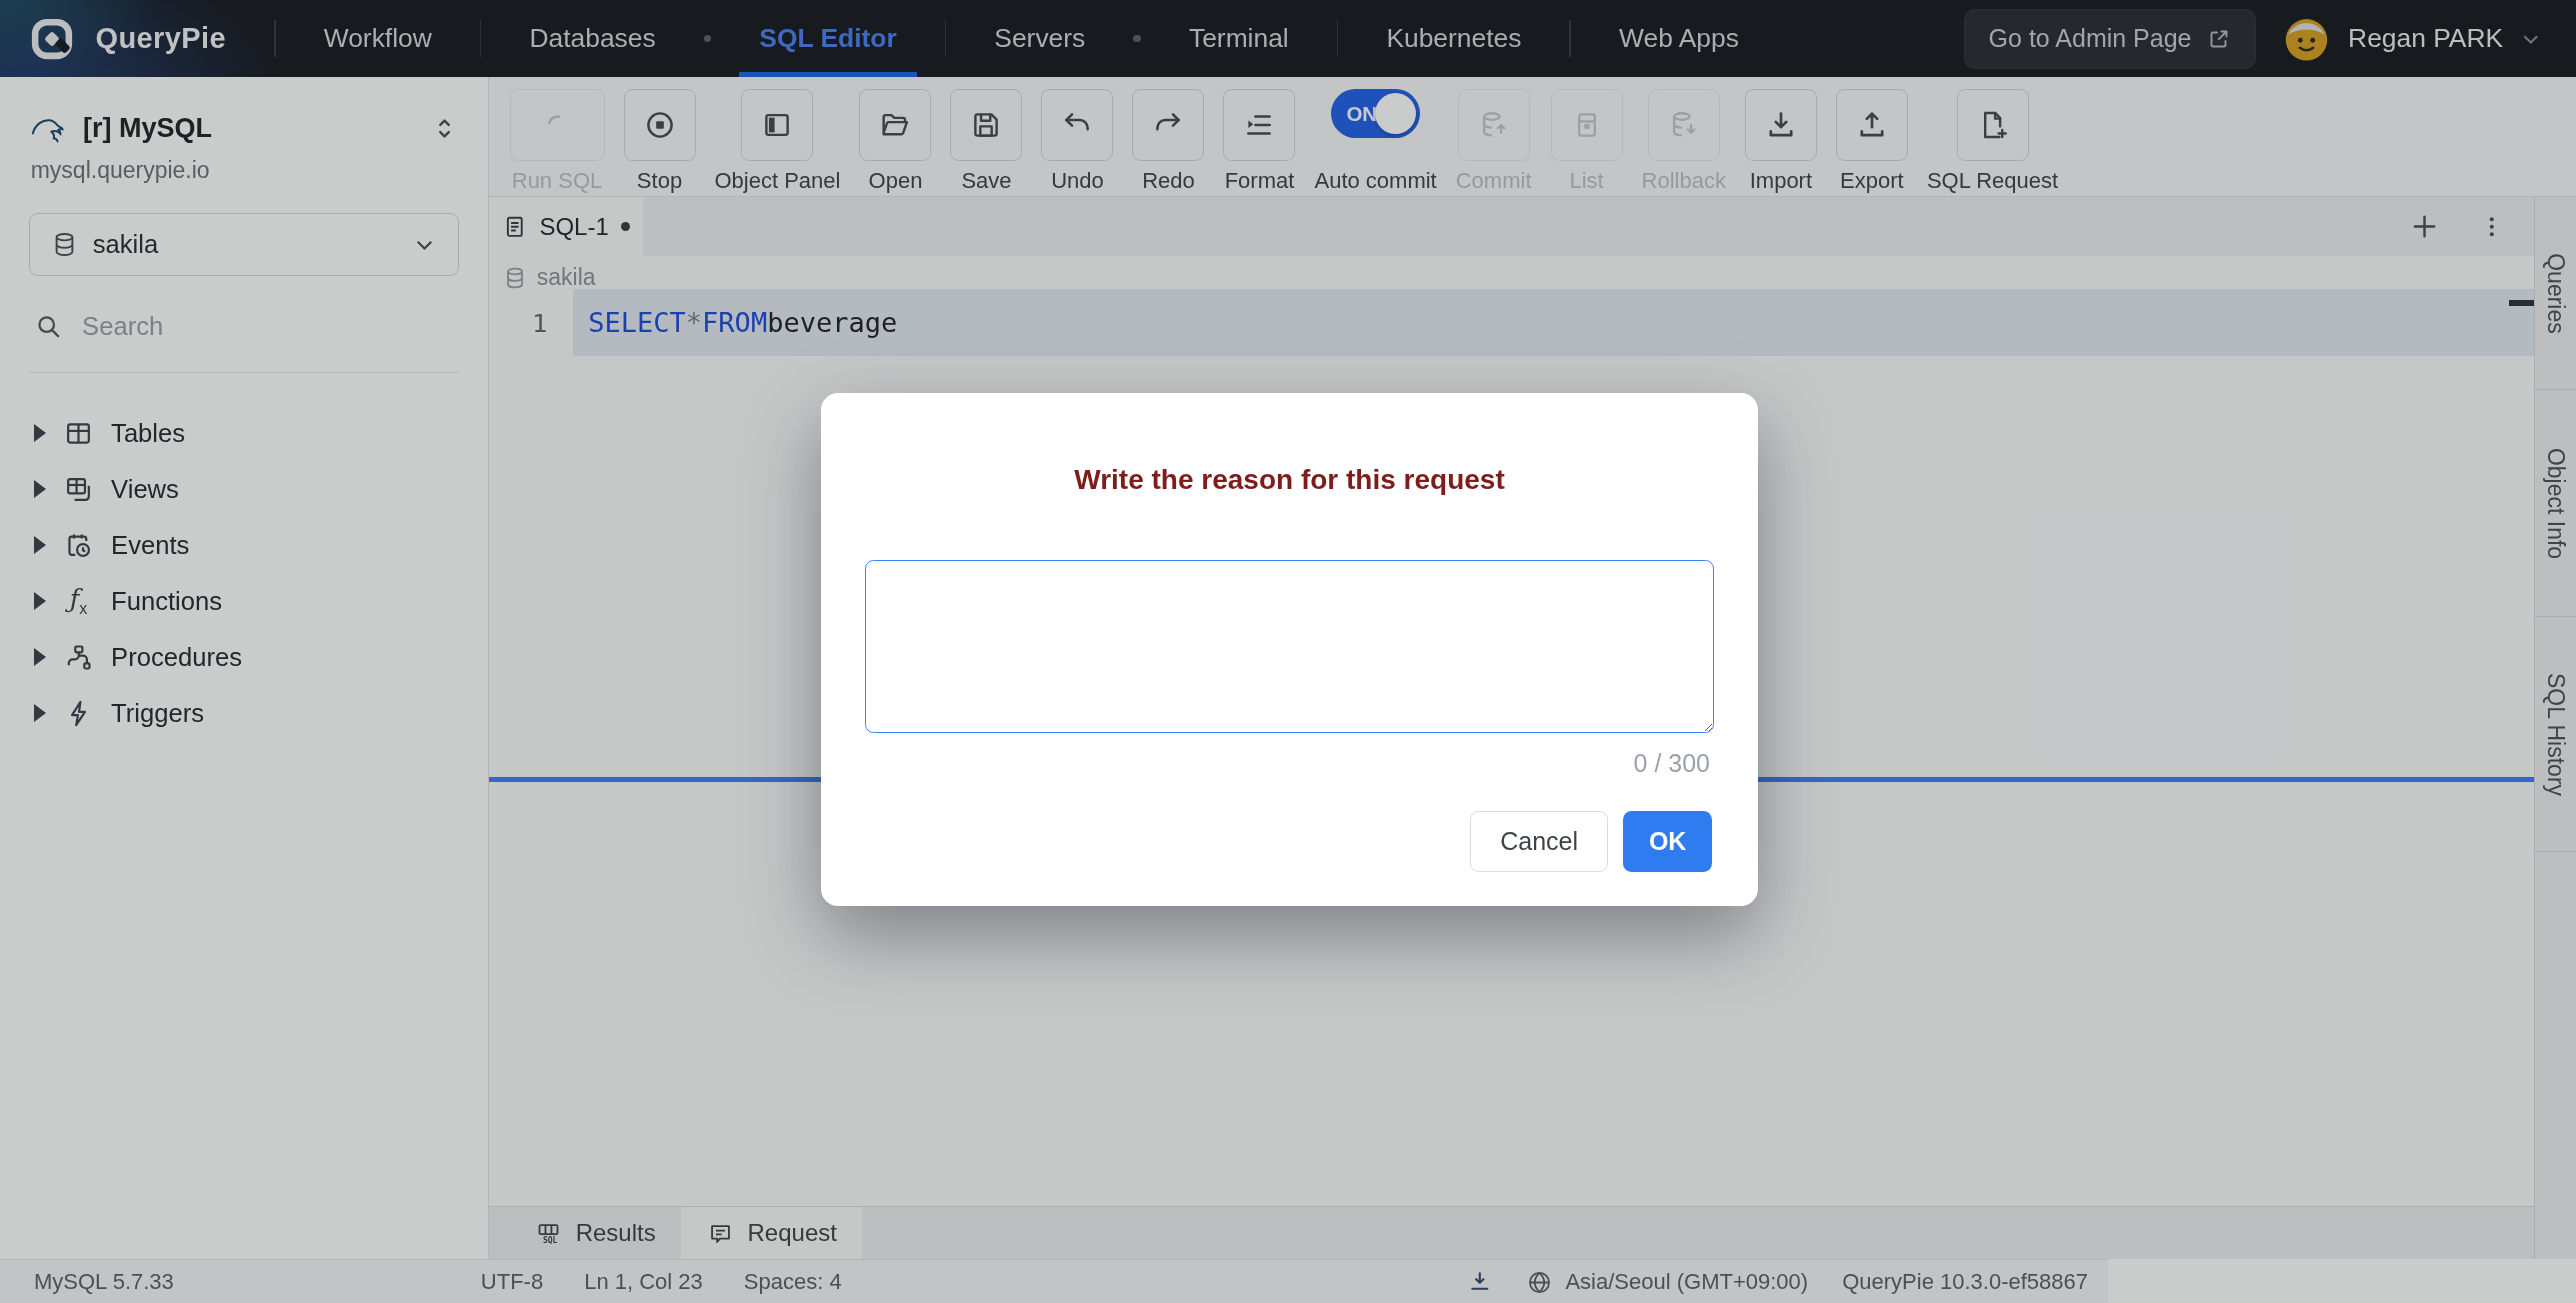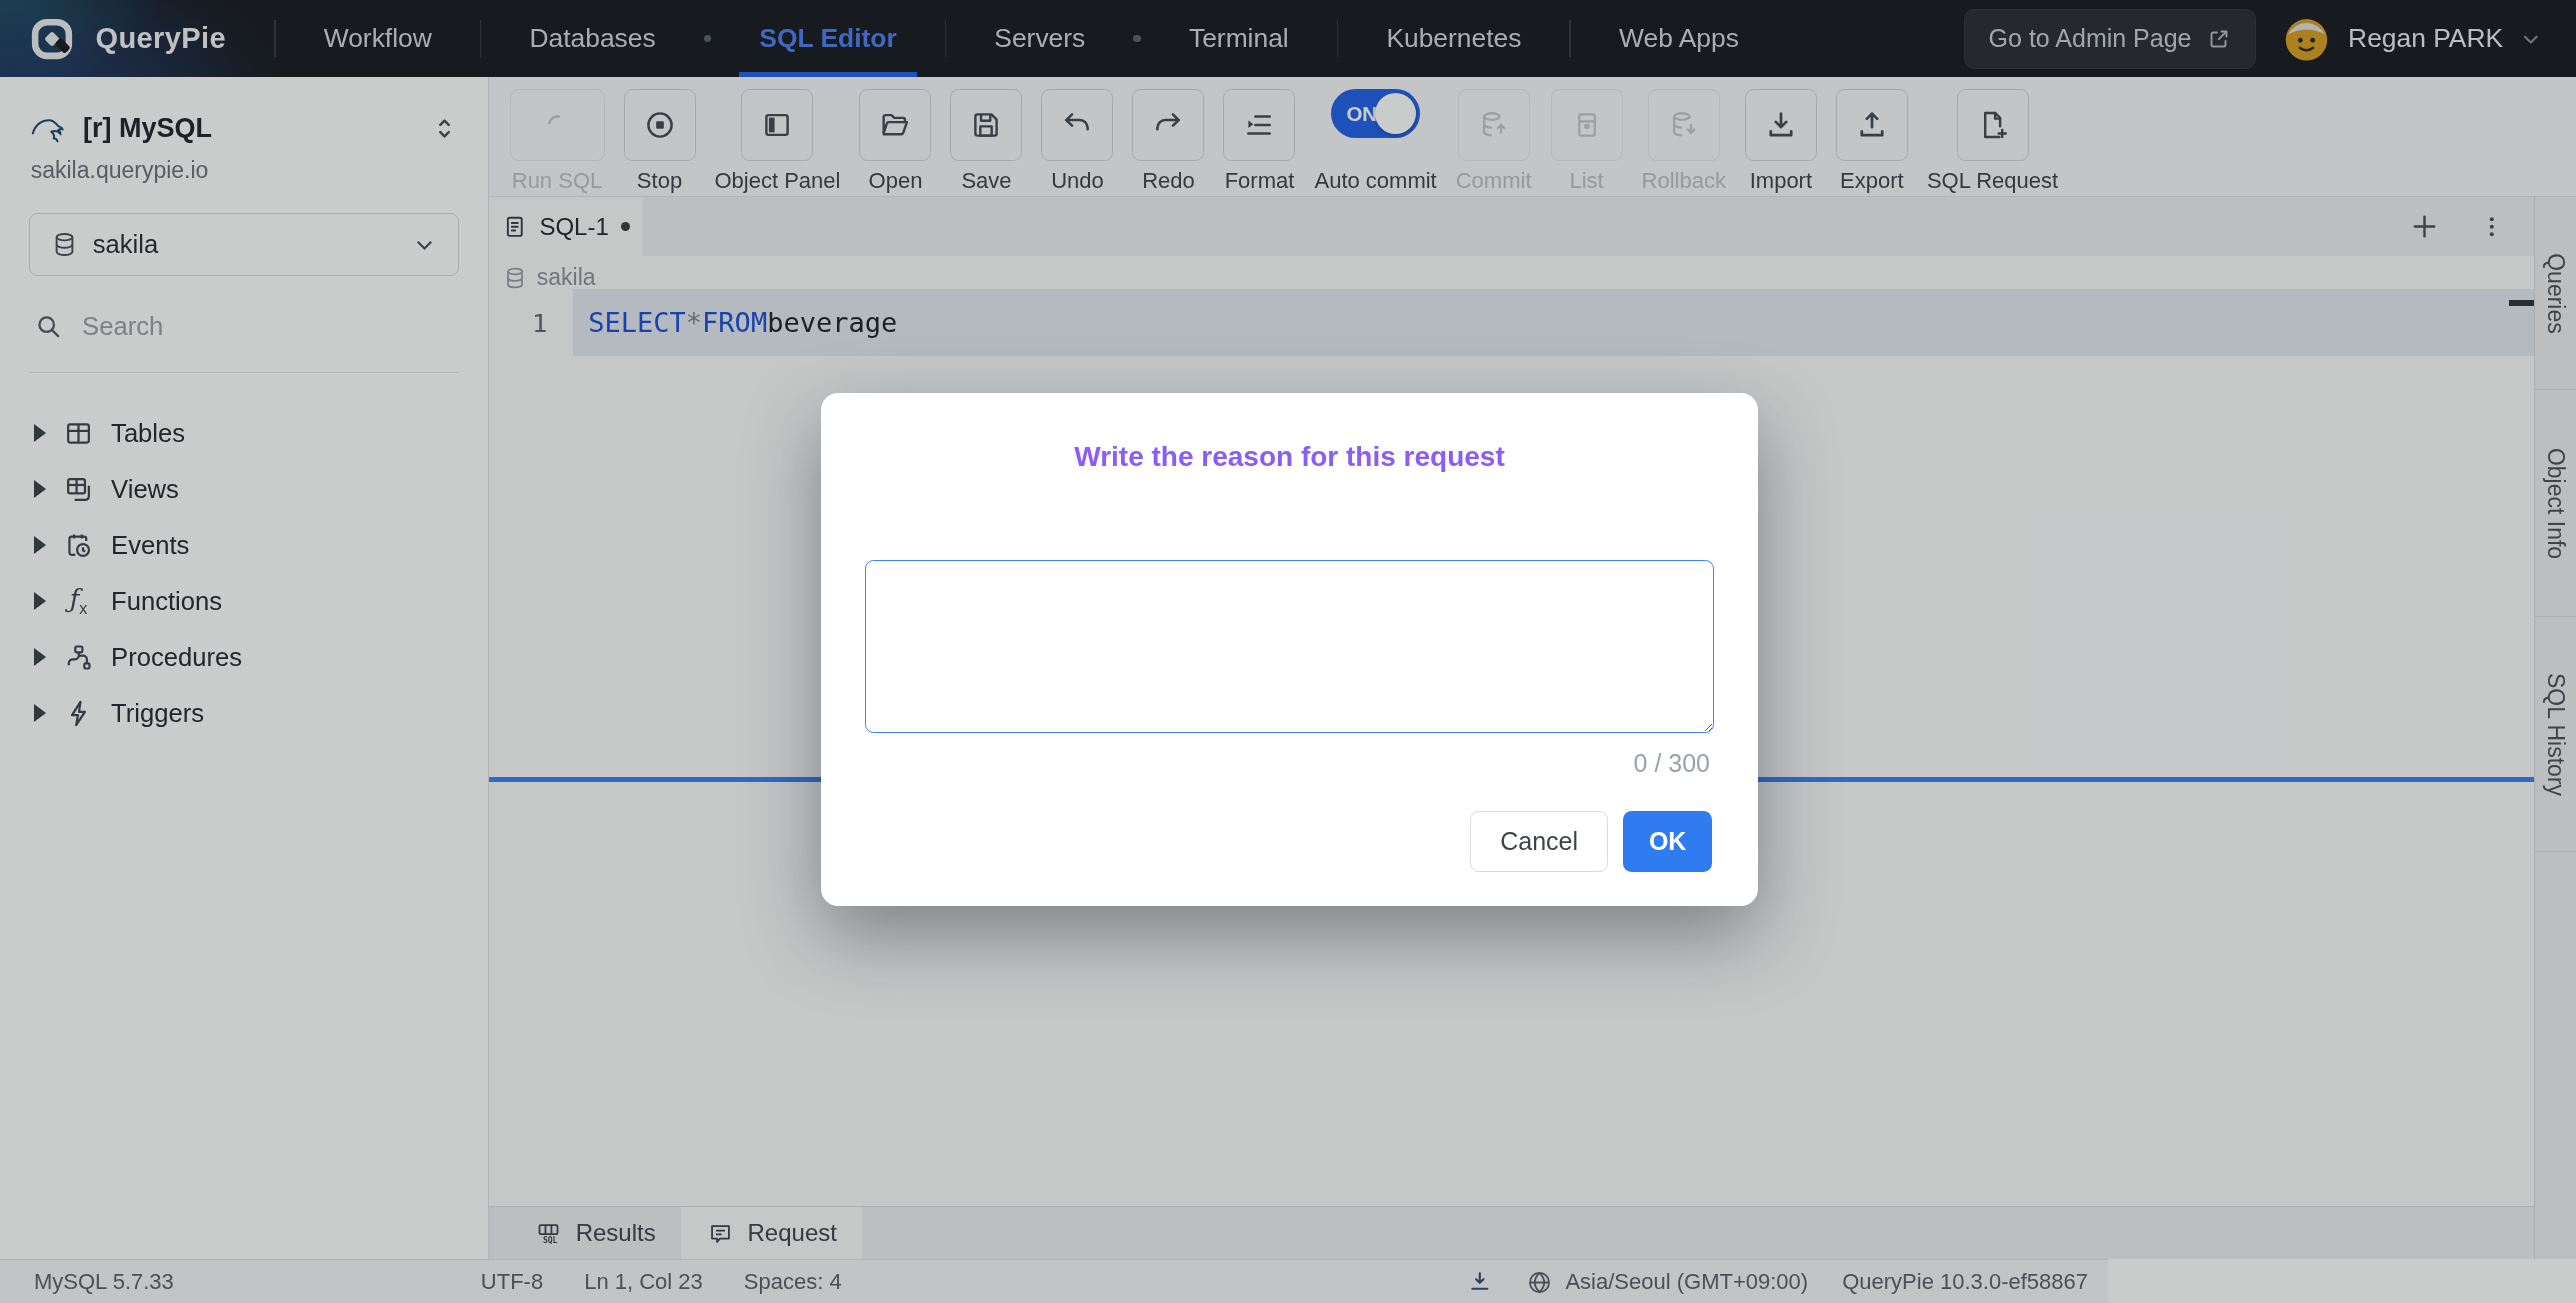--- a/index.html
+++ b/index.html
@@ -113,21 +113,21 @@
   .sb-right { margin-left:auto; display:flex; align-items:center; gap:34px; padding-right:20px; }
   .sb-icon { color:#5c6269; }
   .sb-download { color:#32506e; }
 
   
   .overlay { position:absolute; inset:0; background:rgba(14,16,20,.22); z-index:40; }
   .modal {
     position:absolute; left:821px; top:393px; width:937px; height:513px; background:#fff;
     border-radius:17px; box-shadow:0 29px 77px rgba(10,15,30,.38); z-index:50; padding:0 44px;
   }
-  .modal-title { padding-top:48px; text-align:center; font-size:28px; font-weight:bold; color:#8b5cf6; }
+  .modal-title { padding-top:71px; text-align:center; font-size:28px; font-weight:bold; color:#7f1d1d; }
   .reason-textarea {
     position:absolute; left:44px; top:167px; width:849px; height:173px;
     border:1.7px solid #3b82f6; border-radius:8.5px; resize:both; outline:none;
     font-family:"Liberation Sans",sans-serif; font-size:25px; padding:15.3px 19px; color:#2a3036;
   }
   .char-counter { position:absolute; right:48px; top:356px; font-size:25px; color:#9aa1a9; }
   .modal-footer { position:absolute; right:46px; bottom:34px; display:flex; gap:15.3px; }
   .btn-cancel { height:61px; padding:0 29px; background:#fff; border:1.7px solid #d8dbdf; border-radius:8.5px; font-size:25px; color:#3c4349; font-family:"Liberation Sans",sans-serif; }
   .btn-ok { height:61px; padding:0 25.6px; background:#2e7cf0; border:none; border-radius:8.5px; font-size:25px; color:#fff; font-weight:bold; font-family:"Liberation Sans",sans-serif; }
 </style>
@@ -199,21 +199,21 @@
       </svg>
     </span>
     <span class="conn-name">[r] MySQL</span>
     <span>
       <svg width="29" height="29" viewBox="0 0 24 24" fill="none" stroke="#4a5058" stroke-width="2" stroke-linecap="round" stroke-linejoin="round">
         <path d="M8.5 9 12 5.5 15.5 9"></path>
           <path d="M8.5 15 12 18.5 15.5 15"></path>
       </svg>
     </span>
   </div>
-  <div class="conn-host">sakila.querypie.io</div>
+  <div class="conn-host">mysql.querypie.io</div>
 
   <div class="db-select">
     <span>
       <svg width="27" height="27" viewBox="0 0 24 24" fill="none" stroke="#4a5058" stroke-width="1.7">
         <ellipse cx="12" cy="5.5" rx="7" ry="2.8"></ellipse>
         <path d="M5 5.5v13c0 1.6 3.1 2.9 7 2.9s7-1.3 7-2.9v-13"></path>
         <path d="M5 12c0 1.6 3.1 2.9 7 2.9s7-1.3 7-2.9"></path>
       </svg>
     </span>
     <span class="db-select-label">sakila</span>

